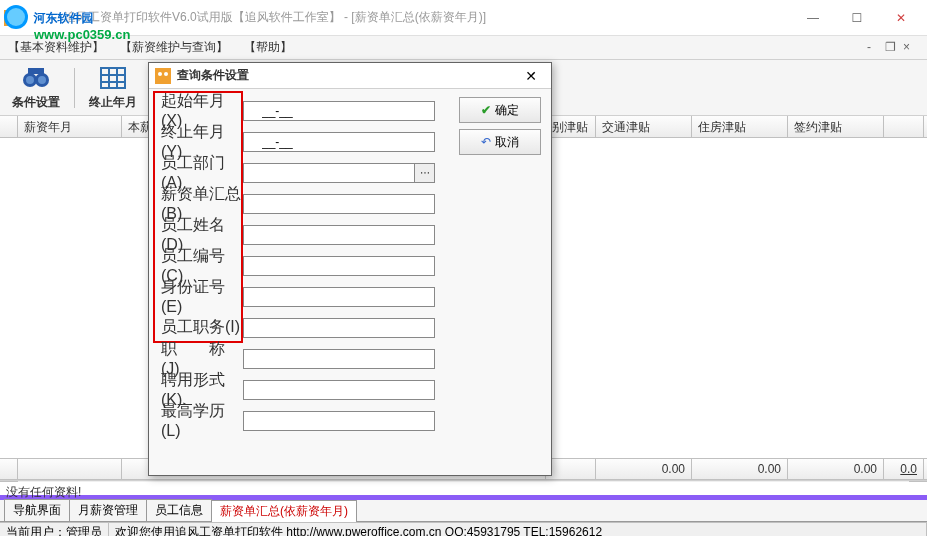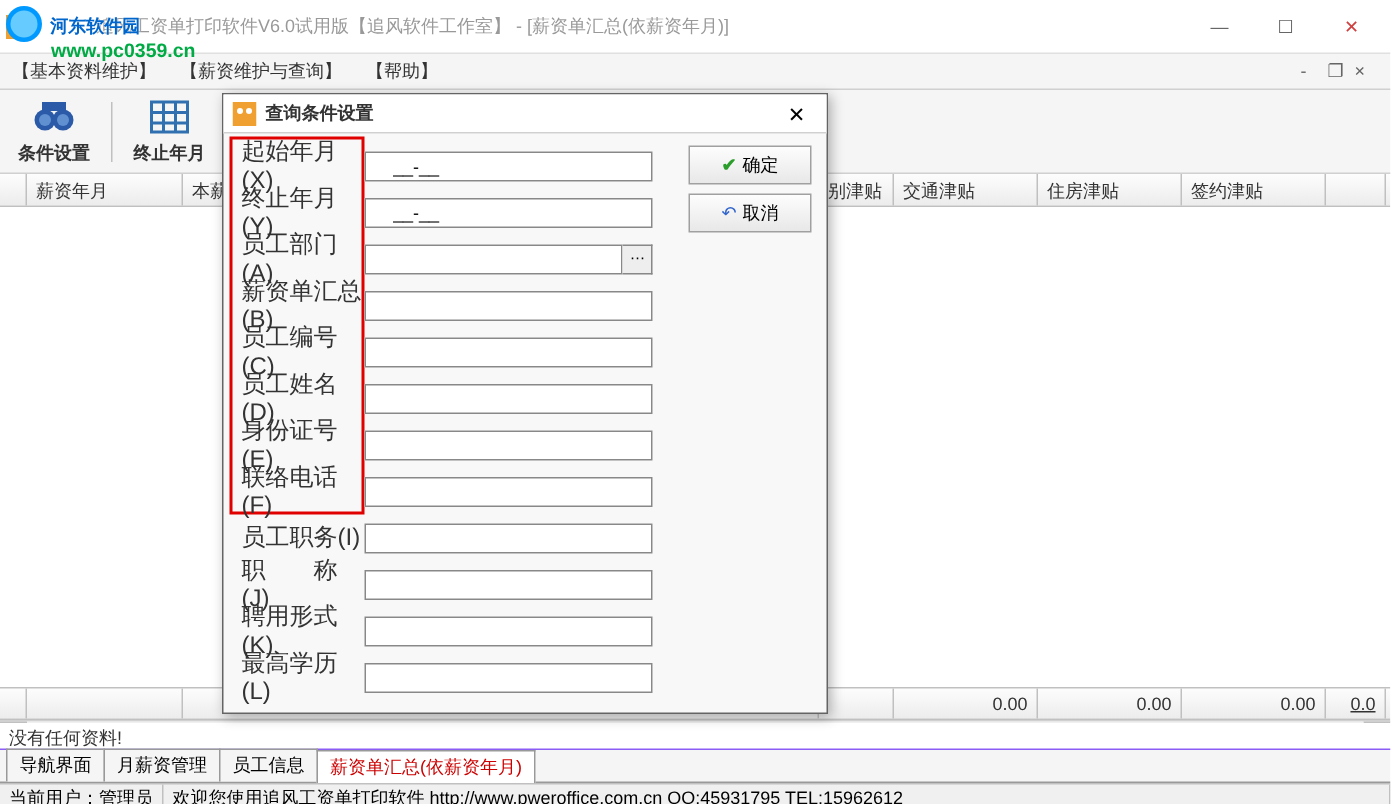--- a/index.html
+++ b/index.html
@@ -40,21 +40,21 @@
 .gh0 { width: 18px; } .gh1 { width: 104px; } .gh2 { width: 424px; } .gh3 { width: 50px; }
 .gh4 { width: 96px; } .gh5 { width: 96px; } .gh6 { width: 96px; } .gh7 { width: 40px; text-decoration: underline; }
 .grid-body { height: 320px; background: #fff; position: relative; }
 .grid-footer { display: flex; height: 22px; background: linear-gradient(#fdfdfd, #ececec); border-top: 1px solid #c0c0c0; border-bottom: 1px solid #c0c0c0; }
 .grid-footer .gf-cell { border-right: 1px solid #c0c0c0; padding: 3px 6px; font-size: 12px; color: #333; text-align: right; }
 .scrollbar-h { height: 18px; background: #f0f0f0; border-top: 1px solid #d0d0d0; display: flex; }
 .scrollbar-h .sb-btn { width: 18px; height: 18px; background: #e0e0e0; border: 1px solid #c0c0c0; display: flex; align-items: center; justify-content: center; color: #666; }
 .scrollbar-h .sb-track { flex: 1; background: #f0f0f0; position: relative; }
 
 
-.info-line { height: 18px; padding: 2px 6px; color: #333; border-bottom: 1px solid #8b5cf6; }
+.info-line { height: 18px; padding: 2px 6px; color: #333; border-bottom: 5px solid #8b5cf6; }
 
 
 .tabs { height: 22px; background: #f5f5f5; display: flex; align-items: flex-end; padding: 0 4px; border-bottom: 1px solid #999; }
 .tab { padding: 2px 8px; border: 1px solid #999; border-bottom: none; margin-right: -1px; background: #f5f5f5; cursor: pointer; }
 .tab.active { background: #fff; color: #cc0000; position: relative; top: 1px; }
 
 
 .statusbar { height: 20px; background: #f0f0f0; border-top: 1px solid #c0c0c0; display: flex; align-items: center; font-size: 12px; justify-content: space-between; }
 .statusbar .sb-cell { padding: 0 6px; border-right: 1px solid #c0c0c0; height: 100%; display: flex; align-items: center; white-space: nowrap; }
 
@@ -218,33 +218,29 @@
           <div class="lookup">
             <input style="">
             <div class="lk-btn">⋯</div>
           </div>
         </div>
         <div class="form-row">
           <label>薪资单汇总(B)</label>
           <input style="">
         </div>
         <div class="form-row">
+          <label>员工姓名(D)</label>
+          <input style="">
+        </div>
+        <div class="form-row">
           <label>员工编号(C)</label>
           <input style="">
         </div>
         <div class="form-row">
-          <label>员工姓名(D)</label>
-          <input style="">
-        </div>
-        <div class="form-row">
           <label>身份证号(E)</label>
-          <input style="">
-        </div>
-        <div class="form-row">
-          <label>联络电话(F)</label>
           <input style="">
         </div>
         <div class="form-row">
           <label>员工职务(I)</label>
           <input style="">
         </div>
         <div class="form-row">
           <label>职　　称(J)</label>
           <input style="">
         </div>

